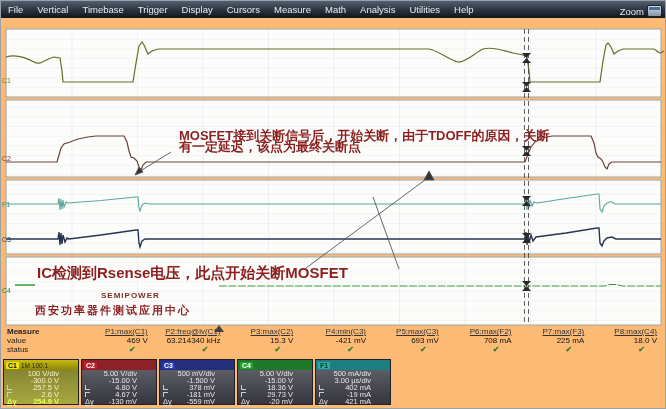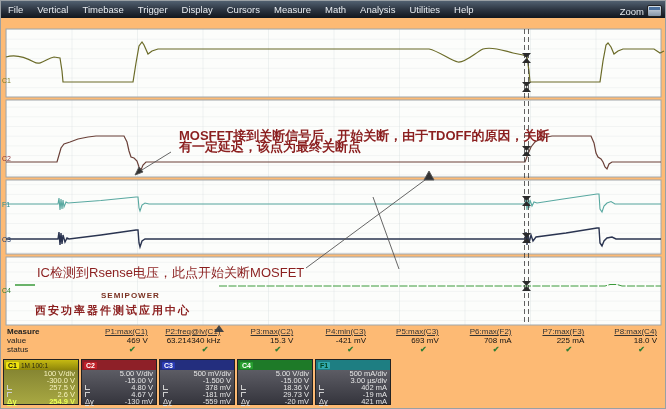--- a/index.html
+++ b/index.html
@@ -15,41 +15,41 @@
   .zoom-btn{display:flex;align-items:flex-end;gap:3px;padding:0 5px;height:15px;}
   .zoom-icon{width:13px;height:10px;border:1px solid #222;border-radius:2px;
              background:linear-gradient(#d8e0e8,#8494a6);position:relative;}
   .zoom-icon:before{content:"";position:absolute;left:1px;top:1px;right:1px;height:3px;
              background:#4a6f9c;}
   
   .scope-svg{position:absolute;top:0;left:0;}
   
   .ann{position:absolute;color:#8b1f1f;font-weight:bold;font-size:13px;
        line-height:11px;white-space:nowrap;}
-  .ann2{position:absolute;color:#8b1f1f;font-weight:normal;font-size:13px;white-space:nowrap;text-align:right;}
+  .ann2{position:absolute;color:#8b1f1f;font-weight:bold;font-size:15px;white-space:nowrap;text-align:right;}
   .brand{position:absolute;color:#7a3020;font-weight:bold;font-size:8px;letter-spacing:1px;}
   .brand-cn{position:absolute;color:#8b1f1f;font-weight:bold;font-size:11px;letter-spacing:2px;}
   
   .measure{position:absolute;top:326px;left:0;width:666px;height:31px;
            display:flex;font-size:8px;color:#222;}
   .mlabels{width:84px;padding-left:6px;box-sizing:border-box;text-align:left;}
   .mcol{flex:1;text-align:right;}
   .mrow{height:9px;line-height:9px;}
   .mname{font-weight:bold;}
   .mlab{color:#333;padding-right:10px;text-decoration:underline;}
   .mval{color:#111;padding-right:10px;}
   .mstat{color:#2f7d32;font-weight:bold;padding-right:22px;font-size:8px;}
   
   .boxes{position:absolute;top:358px;left:2px;display:flex;gap:2px;}
   .box{width:76px;height:46px;border:1px solid #222;box-sizing:border-box;
        font-size:7.5px;color:#e6e6e6;background:linear-gradient(#686870,#35353d);}
   .bhead{height:10px;display:flex;align-items:center;gap:2px;padding:0 2px;color:#fff;}
   .badge{font-weight:bold;font-size:7px;padding:0 2px;border-radius:1px;}
   .bnote{font-size:6.5px;opacity:.85;}
-  .brow{height:7px;line-height:7px;text-align:right;padding-right:3px;position:relative;}
+  .brow{height:7px;line-height:7px;text-align:right;padding-right:19px;position:relative;}
   .crow .cicon{position:absolute;left:3px;top:1px;width:4px;height:4px;
        border-left:1px solid #cfcfcf;border-bottom:1px solid #cfcfcf;}
   .crow .cicon.c2i{border-bottom:none;border-top:1px solid #cfcfcf;}
   .dy .dlab{position:absolute;left:3px;text-decoration:underline;}
   .box-c1{background:linear-gradient(#7c7c2e,#a8a842);color:#f7f3be;}
   .box-c1 .bhead{background:linear-gradient(#c6ba12,#8e860a);color:#111;}
   .box-c1 .badge{background:#efe20e;color:#111;}
   .box-c1 .dy{color:#eaff55;font-weight:bold;}
   .box-c2 .bhead{background:#8e2028;}
   .box-c2 .badge{background:#c02028;color:#fff;}

